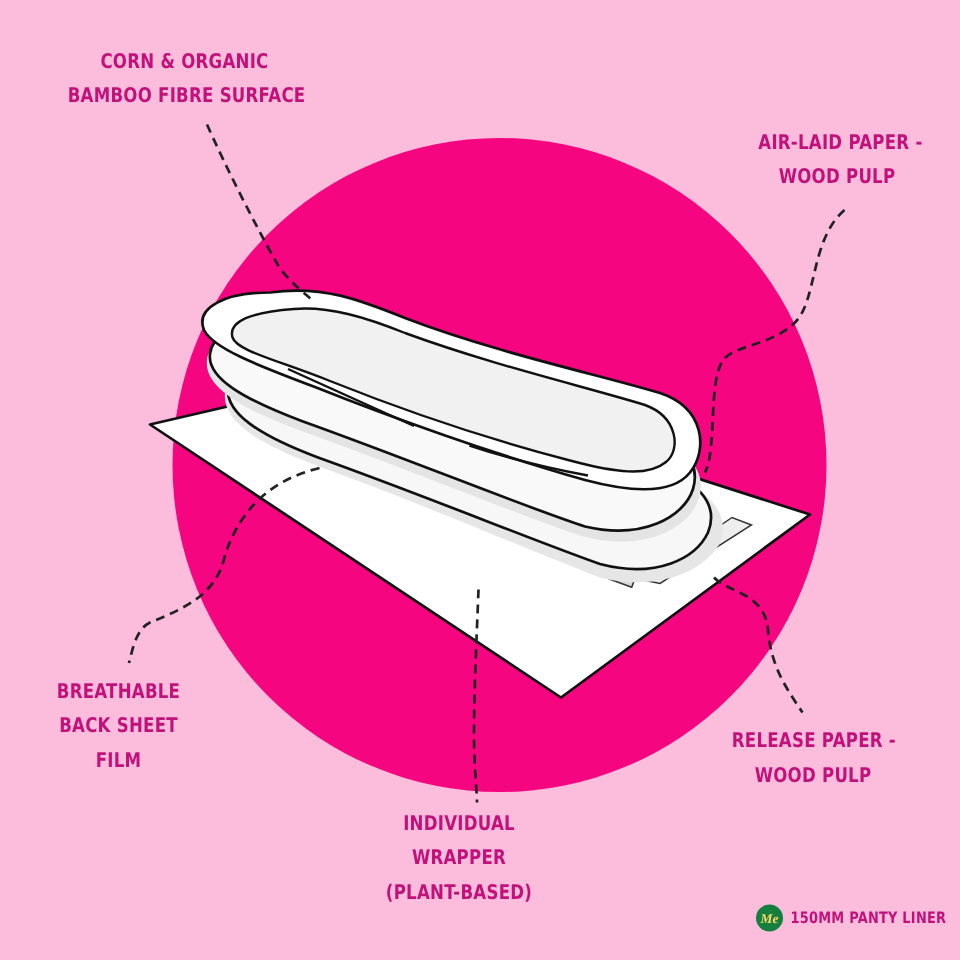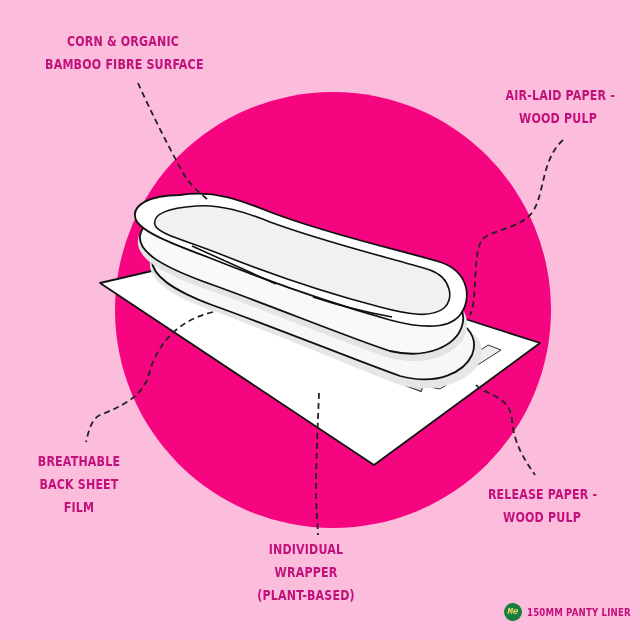--- a/index.html
+++ b/index.html
@@ -26,21 +26,21 @@
   svg.art { position: absolute; left: 0; top: 0; }
   .badge {
     position: absolute; left: 504px; top: 603px;
     display: flex; align-items: center; gap: 5px;
   }
   .badge-logo {
     width: 18px; height: 18px; border-radius: 50%;
     background: #15803d;
     display: flex; align-items: center; justify-content: center;
     color: #ffd86b; font-size: 9px; font-weight: bold;
-    font-family: Liberation Mono, monospace; font-style: italic;
+    font-family: Liberation Serif, serif; font-style: italic;
   }
   .badge-text {
     color: #c2117a; font-weight: bold; font-size: 10.5px;
     transform: scaleX(0.82); transform-origin: left center;
     white-space: nowrap; letter-spacing: 0.2px;
   }
 </style>
 </head>
 <body>
 

